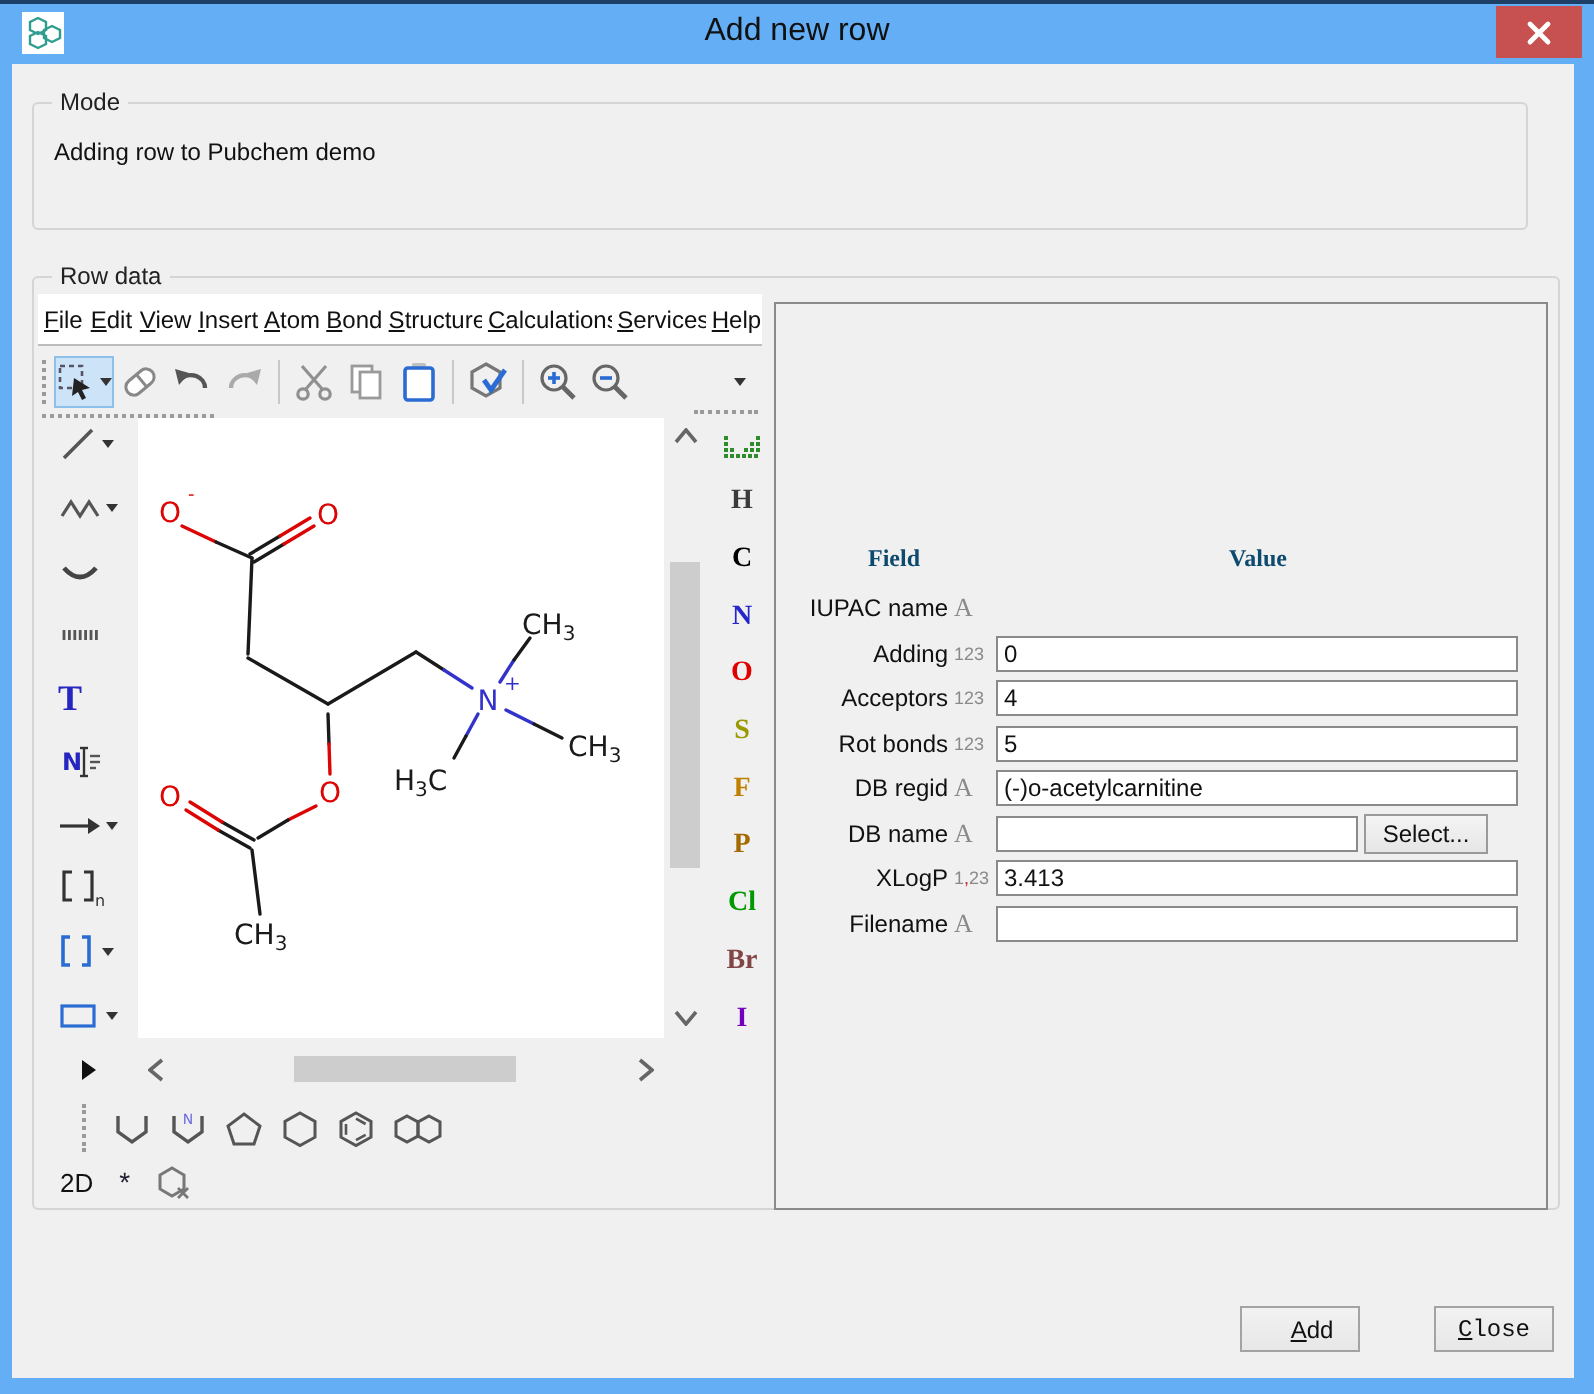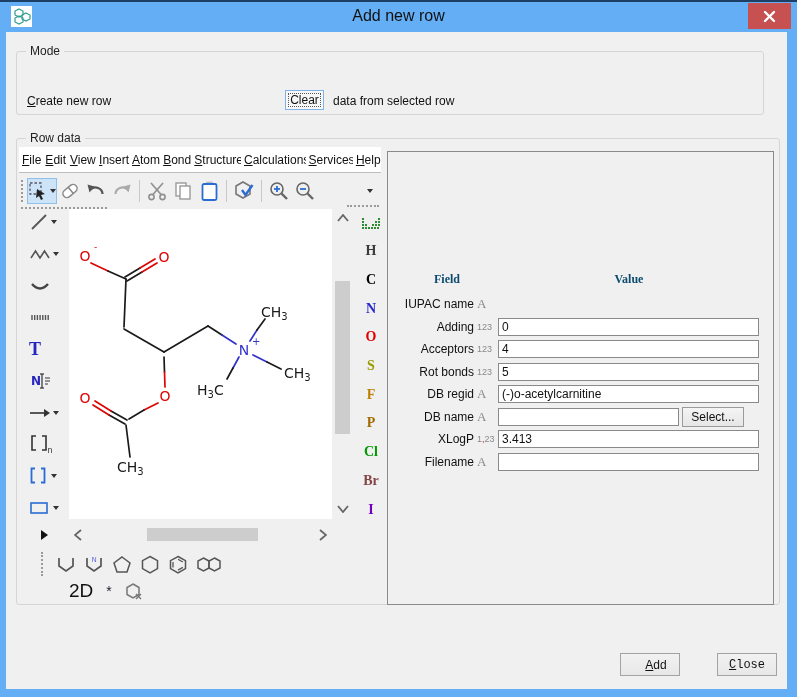--- a/index.html
+++ b/index.html
@@ -68,21 +68,21 @@
         height:28.7px; display:flex; align-items:center; cursor:pointer; }
   .pt-icon { height:26px; display:flex; align-items:center; cursor:pointer; }
   
   .expand-tri { position:absolute; left:24px; top:391px; width:0; height:0;
                 border-top:5px solid transparent; border-bottom:5px solid transparent;
                 border-left:7px solid #111; cursor:pointer; }
   .templates { position:absolute; left:24px; top:412px; height:26px; display:flex; align-items:center; gap:8px; }
   .tpl-handle { width:3px; height:24px; border-left:2px dotted #9a9a9a; margin-right:4px; }
   .tpl { cursor:pointer; display:flex; align-items:center; }
   .statusrow { position:absolute; left:13px; top:442px; height:20px; display:flex; align-items:center; gap:13px; }
-  .dim-label { font-size:19px; color:#111;margin-left:39px; }
+  .dim-label { font-size:13px; color:#111; }
   .mod-star { font-size:14px; color:#223; }
   
   .form-panel { position:absolute; left:370px; top:12px; width:387px; height:454px;
                 border:1px solid #8a8a8a; background:#f0f0f0; }
   .form-header { position:absolute; left:0; top:120px; width:100%; height:16px; font-weight:bold; font-size:12px; color:#0c4a6e;font-family:Liberation Serif, serif; }
   .fh-field { position:absolute; left:8px; width:102px; text-align:center; }
   .fh-value { position:absolute; left:110px; width:262px; text-align:center; }
   .frow { position:absolute; left:0; width:100%; height:18px; }
   .flabel { position:absolute; left:0px; width:86px; text-align:right; font-size:12px; color:#111; line-height:18px; }
   .ftype { position:absolute; left:89px; width:20px; font-size:9px; color:#8a8a8a; line-height:18px; }
@@ -131,25 +131,21 @@
             <line x1="11" y1="2" x2="2" y2="11"></line>
         </g>
       </svg>
     </div>
   </div>
 
   <div class="client"></div>
 
   <div class="groupbox mode-group">
     <span class="legend">Mode</span>
-    <div class="mode-line2">
-      <span class="uline">Create new row</span>
-      <button class="clear-btn">Clear</button>
-      <span class="after-clear">data from selected row</span>
-    </div>
+    <div class="mode-line1">Adding row to Pubchem demo</div>
   </div>
 
   <div class="groupbox rowdata-group">
     <span class="legend">Row data</span>
 
     <div class="menubar">
       <span class="menu-item">File</span>
       <span class="menu-item">Edit</span>
       <span class="menu-item">View</span>
       <span class="menu-item">Insert</span>

